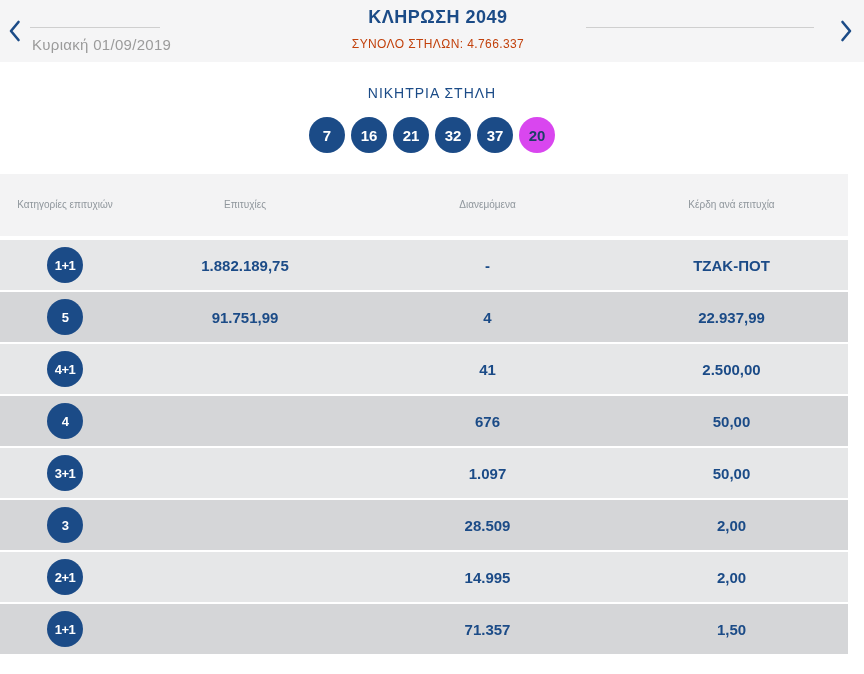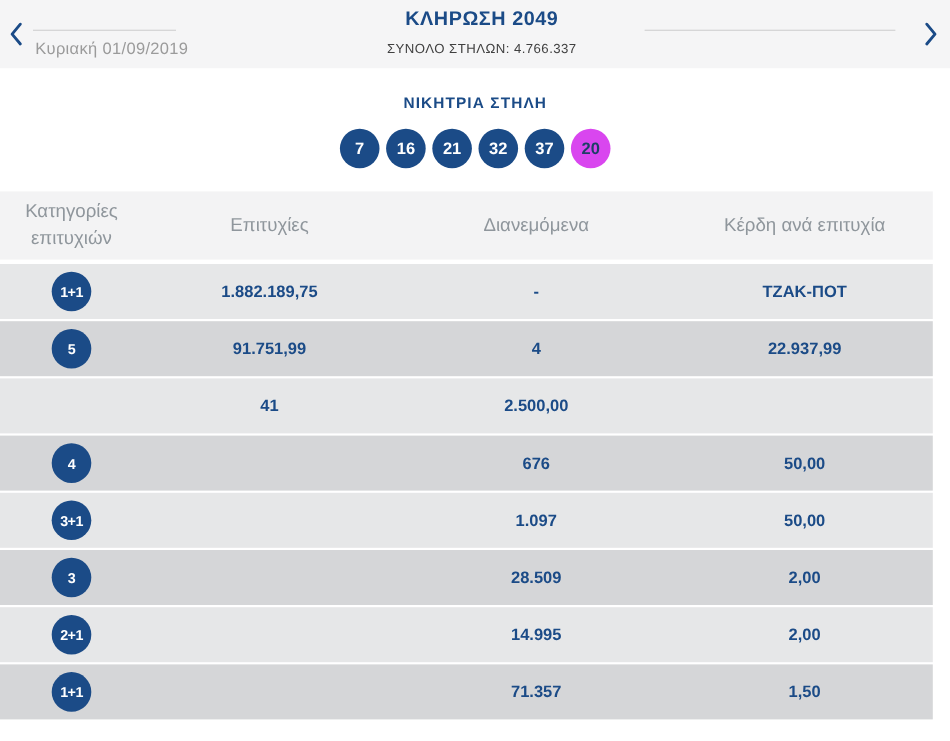--- a/index.html
+++ b/index.html
@@ -31,30 +31,30 @@
     font-size: 15px; color: #9b9b9b; letter-spacing: 0.3px;
   }
   .center-head {
     position: absolute; left: 12px; right: 0; top: 7px;
     text-align: center;
   }
   .draw-title {
     font-size: 18px; font-weight: bold; color: #1b4b87; letter-spacing: 0.5px;
   }
   .total-columns {
-    margin-top: 9px; font-size: 12px; color: #404040; letter-spacing: 0.4px;
+    margin-top: 9px; font-size: 12px; color: #c2410c; letter-spacing: 0.4px;
   }
 
   
   .winning-section {
     background: #ffffff; text-align: center;
     padding-top: 23px; padding-bottom: 21px;
   }
   .winning-title {
-    font-size: 14px; font-weight: bold; color: #1b4b87; letter-spacing: 1px;
+    font-size: 14px; font-weight: normal; color: #1b4b87; letter-spacing: 1px;
   }
   .balls {
     margin-top: 16px;
     display: flex; justify-content: center; gap: 6px;
     list-style: none;
   }
   .ball {
     width: 36px; height: 36px; border-radius: 50%;
     background: #1b4b87; color: #ffffff;
     font-size: 15px; font-weight: bold;
@@ -64,21 +64,21 @@
 
   
   .results-table { width: 848px; }
   .trow-grid {
     display: grid;
     grid-template-columns: 130px 230px 255px 1fr;
     align-items: center;
   }
   .thead {
     background: #f3f3f4; height: 62px;
-    color: #8f969c; font-size: 17px;
+    color: #8f969c; font-size: 10px;
     margin-bottom: 4px;
   }
   .th { text-align: center; line-height: 1.45; }
   .th .wrap { display: inline-block; max-width: 100px; }
   .tbody .trow {
     height: 50px; margin-bottom: 2px;
     font-size: 15px; font-weight: bold; color: #1b4b87;
   }
   .tbody .trow:nth-child(odd)  { background: #e6e7e8; }
   .tbody .trow:nth-child(even) { background: #d5d6d8; }
@@ -155,20 +155,23 @@
       </div>
       <div class="trow trow-grid">
         <div class="td cat">
           <span class="badge">5</span>
         </div>
         <div class="td">91.751,99</div>
         <div class="td">4</div>
         <div class="td">22.937,99</div>
       </div>
       <div class="trow trow-grid">
+        <div class="td cat">
+          <span class="badge">4+1</span>
+        </div>
         <div class="td"></div>
         <div class="td">41</div>
         <div class="td">2.500,00</div>
       </div>
       <div class="trow trow-grid">
         <div class="td cat">
           <span class="badge">4</span>
         </div>
         <div class="td"></div>
         <div class="td">676</div>

